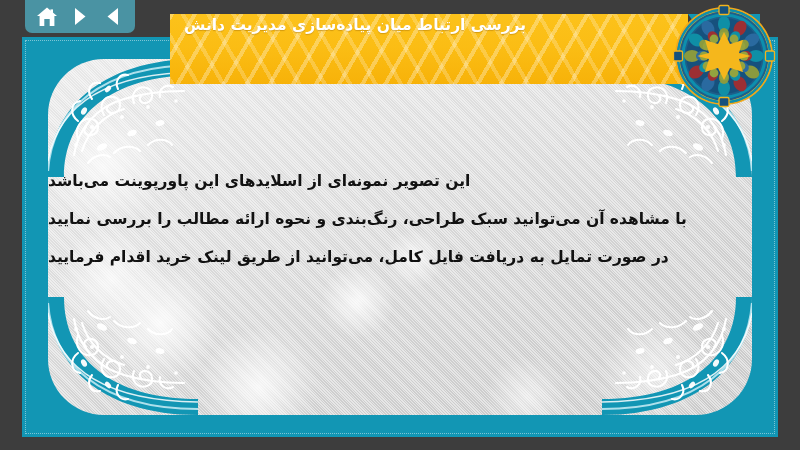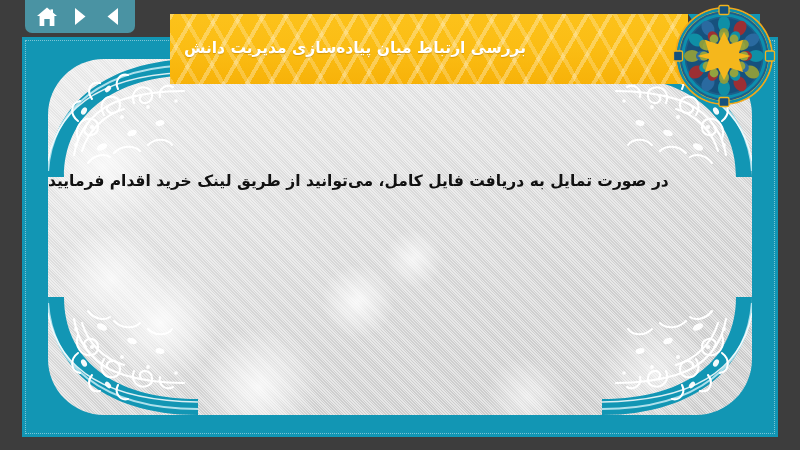--- a/index.html
+++ b/index.html
@@ -112,21 +112,20 @@
       repeating-linear-gradient(-60deg,
         rgba(255,255,255,0.30) 0 4px,
         rgba(255,255,255,0) 4px 20px),
       repeating-linear-gradient(60deg,
         rgba(255,255,255,0.22) 0 4px,
         rgba(255,255,255,0) 4px 22px),
       linear-gradient(180deg, #fcc21b 0%, #fbbd14 48%, #f7b209 100%);
     display: flex;
     flex-direction: column;
     align-items: flex-end;
-    justify-content: center;
     padding: 0 82px 0 14px;
   }
   .title-line {
     color: #ffffff;
     font-size: 15.5px;
     font-weight: bold;
     line-height: 1.52;
     white-space: nowrap;
     text-shadow: 0 1px 1px rgba(140,90,0,0.35);
     direction: rtl;
@@ -329,20 +328,22 @@
             <circle cx="44" cy="68" r="2.1"></circle>
             <circle cx="74" cy="58" r="2"></circle>
             <circle cx="100" cy="48" r="1.9"></circle>
             <circle cx="128" cy="42" r="1.8"></circle>
             <circle cx="28" cy="86" r="1.9"></circle>
           </g>
         </svg>
       </div>
 
       <div class="body-text">
+        <div class="body-line">این تصویر نمونه‌ای از اسلایدهای این پاورپوینت می‌باشد</div>
+        <div class="body-line">با مشاهده آن می‌توانید سبک طراحی، رنگ‌بندی و نحوه ارائه مطالب را بررسی نمایید</div>
         <div class="body-line">در صورت تمایل به دریافت فایل کامل، می‌توانید از طریق لینک خرید اقدام فرمایید</div>
       </div>
     </div>
   </div>
 
   <div class="ribbon">
     <div class="ribbon-tail"></div>
     <div class="ribbon-body">
       <div class="title-line">بررسی ارتباط میان پیاده‌سازی مدیریت دانش</div>
     </div>

